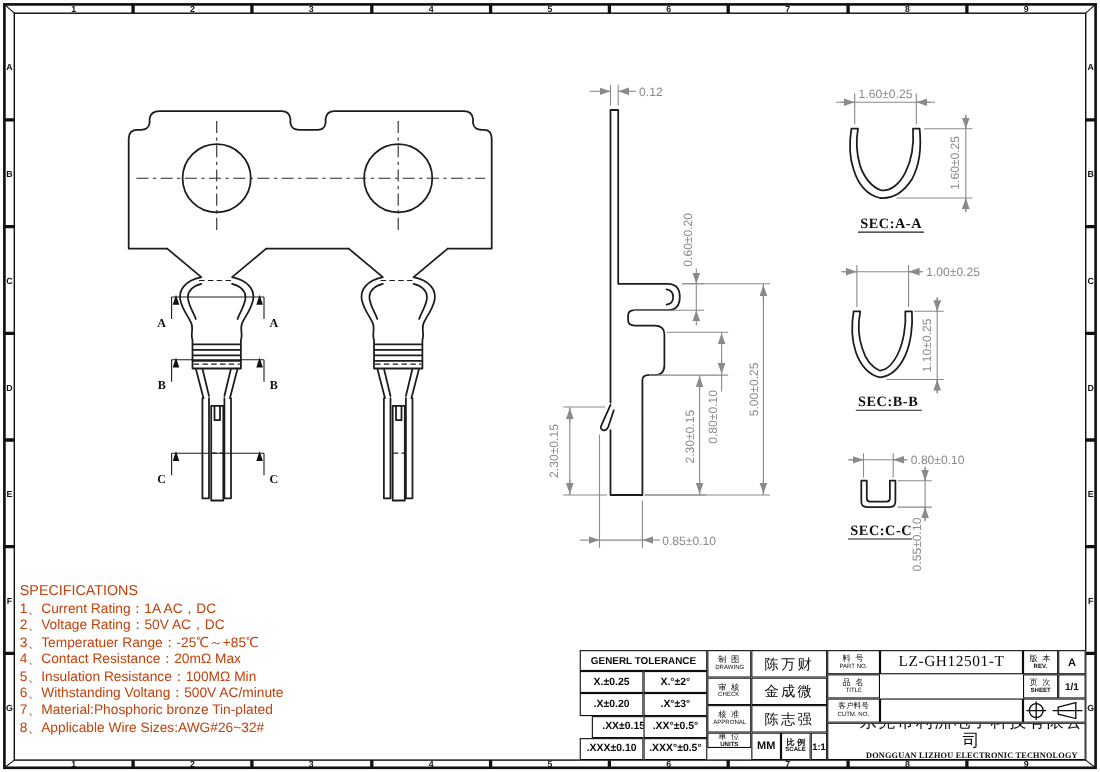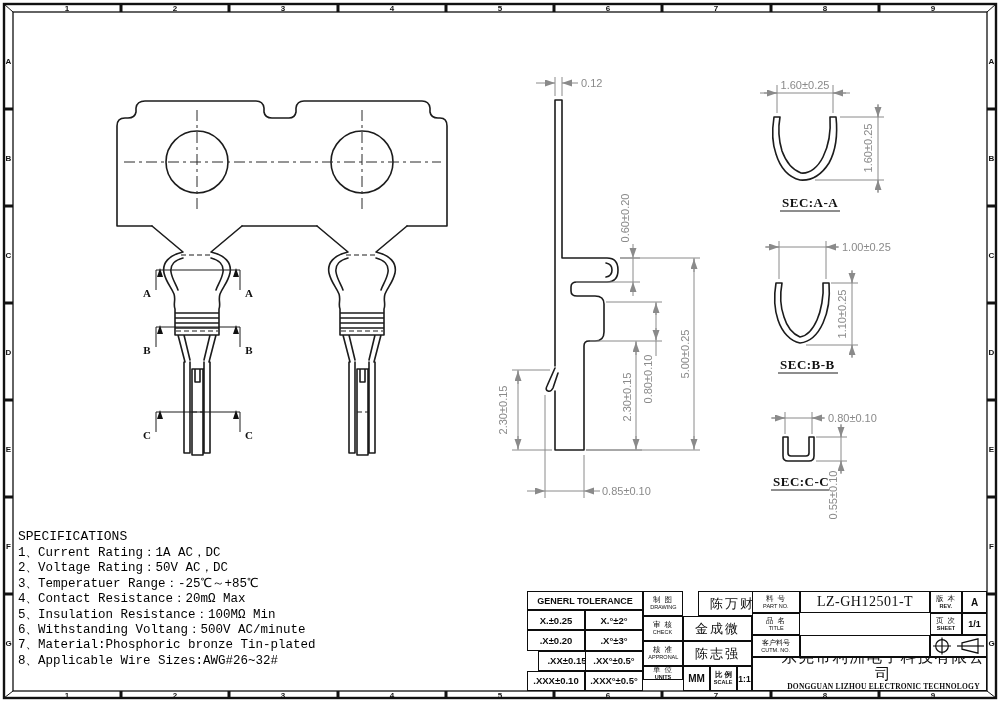--- a/index.html
+++ b/index.html
@@ -11,22 +11,22 @@
   .thin{stroke:#1c1c1c;stroke-width:1;fill:none;}
   .cl{stroke:#2b2b2b;stroke-width:1;fill:none;stroke-dasharray:11 4 3 4;}
   .dsh{stroke:#1c1c1c;stroke-width:1.1;fill:none;stroke-dasharray:5 3;}
   .dim{stroke:#8a8a8a;stroke-width:1;fill:none;}
   .dt{font:11px "Liberation Sans",sans-serif;fill:#8a8a8a;}
   .sec{font:600 13px "Liberation Serif",serif;fill:#111;letter-spacing:.5px;}
   .mk{font:700 11px "Liberation Serif",serif;fill:#111;}
   .zn{font:700 8px "Liberation Sans",sans-serif;fill:#111;text-anchor:middle;}
   .bord{stroke:#111;fill:none;}
   
-  #specs{position:absolute;left:18px;top:529px;width:340px;color:#000000;
-         font-family:Liberation Mono, monospace;}
+  #specs{position:absolute;left:18px;top:529px;width:340px;color:#c2410c;
+         font-family:Liberation Sans, sans-serif;}
   #specs .t{font-size:13px;margin-bottom:2px;}
   #specs .li{font-size:12.5px;line-height:15.4px;white-space:nowrap;}
   
   #tb{position:absolute;left:527px;top:591px;width:460px;height:100px;box-sizing:border-box;
       color:#0d0d0d;}
   #tb .c{position:absolute;box-sizing:border-box;border:1px solid #0d0d0d;display:flex;
          align-items:center;justify-content:center;text-align:center;overflow:hidden;background:#fff;}
   #tb .lab{flex-direction:column;line-height:1.05;}
   #tb .cn7{font-size:7.5px;letter-spacing:1px;}
   #tb .en6{font-size:6px;transform:scale(.92);letter-spacing:0;}
@@ -302,21 +302,21 @@
   <div class="c" style="left:58px;top:39.3px;width:58px;height:20.3px;font:bold 9.5px 'Liberation Sans',sans-serif;">.X°±3°</div>
   <div class="c" style="left:11px;top:59.6px;width:58px;height:20.3px;font:bold 9.5px 'Liberation Sans',sans-serif;">.XX±0.15</div>
   <div class="c" style="left:58px;top:59.6px;width:58px;height:20.3px;font:bold 9.5px 'Liberation Sans',sans-serif;">.XX°±0.5°</div>
   <div class="c" style="left:0;top:79.9px;width:58px;height:20.1px;font:bold 9.5px 'Liberation Sans',sans-serif;">.XXX±0.10</div>
   <div class="c" style="left:58px;top:79.9px;width:58px;height:20.1px;font:bold 9.5px 'Liberation Sans',sans-serif;">.XXX°±0.5°</div>
 
   <div class="c lab" style="left:116px;top:0;width:40px;height:25px;">
     <span class="cn7">制 图</span>
     <span class="el en6">DRAWING</span>
   </div>
-  <div class="c name" style="left:171px;top:0;width:69px;height:25px;">陈万财</div>
+  <div class="c name" style="left:156px;top:0;width:69px;height:25px;">陈万财</div>
   <div class="c lab" style="left:116px;top:25px;width:40px;height:25px;">
     <span class="cn7">审 核</span>
     <span class="el en6">CHECK</span>
   </div>
   <div class="c name" style="left:156px;top:25px;width:69px;height:25px;">金成微</div>
   <div class="c lab" style="left:116px;top:50px;width:40px;height:25px;">
     <span class="cn7">核 准</span>
     <span class="el en6">APPRONAL</span>
   </div>
   <div class="c name" style="left:156px;top:50px;width:69px;height:25px;">陈志强</div>

